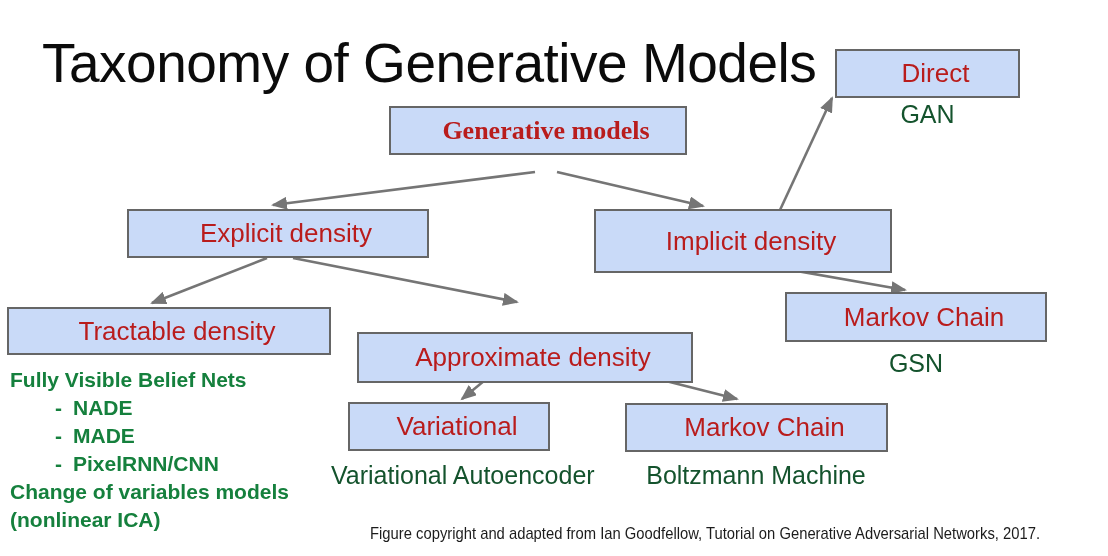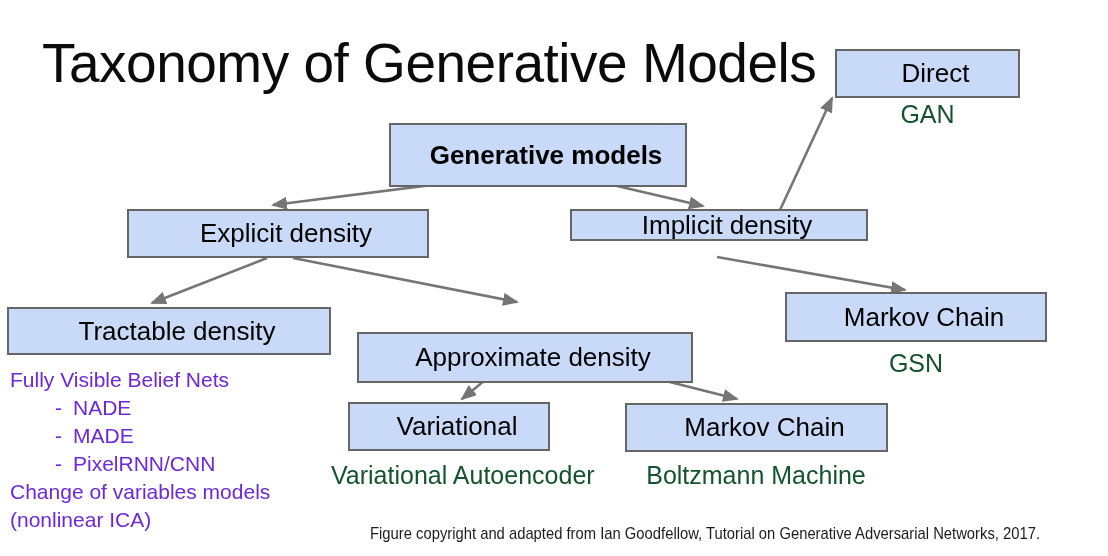--- a/index.html
+++ b/index.html
@@ -8,31 +8,32 @@
     font-family:"Liberation Sans",sans-serif;color:#111;
   }
   .title{
     position:absolute;left:42px;top:33px;font-size:55px;line-height:1.1;
     color:#0b0b0b;letter-spacing:-0.5px;white-space:nowrap;
   }
   .node{
     position:absolute;box-sizing:border-box;
     background:#c9daf8;border:2px solid #666666;
     display:flex;align-items:center;justify-content:center;
-    font-size:26px;color:#000000;white-space:nowrap;padding-left:16px;
+    font-size:26px;color:#b91c1c;white-space:nowrap;padding-left:16px;
   }
   .node.bold{font-weight:bold;}
   .sublabel{
     position:absolute;font-size:25px;color:#14532d;text-align:center;white-space:nowrap;
   }
   #edges{position:absolute;left:0;top:0;width:1108px;height:556px;pointer-events:none;}
   #edges line{stroke:#757575;stroke-width:2.6;}
   .notes{
-    position:absolute;left:10px;top:366px;font-size:21px;line-height:28px;color:#6d28d9;
+    position:absolute;left:10px;top:366px;font-size:21px;line-height:28px;color:#15803d;
     white-space:nowrap;
+    font-weight:bold;
   }
   .notes .row{display:flex;}
   .notes .dash{display:inline-block;width:18px;margin-left:45px;}
   .caption{
     position:absolute;left:370px;top:524px;font-size:17px;color:#1c1c1c;
     white-space:nowrap;transform:scaleX(0.87);transform-origin:left center;
   }
 </style>
 </head>
 <body>
@@ -50,28 +51,28 @@
     <line x1="535" y1="172" x2="273" y2="205" marker-end="url(#ah)"></line>
     <line x1="557" y1="172" x2="703" y2="206" marker-end="url(#ah)"></line>
     <line x1="267" y1="258" x2="152" y2="303" marker-end="url(#ah)"></line>
     <line x1="293" y1="258" x2="517" y2="302" marker-end="url(#ah)"></line>
     <line x1="780" y1="210" x2="832" y2="98" marker-end="url(#ah)"></line>
     <line x1="717" y1="257" x2="905" y2="290" marker-end="url(#ah)"></line>
     <line x1="512" y1="358" x2="462" y2="399" marker-end="url(#ah)"></line>
     <line x1="575" y1="358" x2="737" y2="399" marker-end="url(#ah)"></line>
   </svg>
 
-  <div class="node bold" style="left:389px;top:123px;width:298px;height:64px;">Generative models</div>
+  <div class="node bold" style="left:389px;top:106px;width:298px;height:49px;font-family:Liberation Serif, serif;">Generative models</div>
 
   <div class="node" style="left:835px;top:49px;width:185px;height:49px;">Direct</div>
   <div class="sublabel" style="left:835px;top:100px;width:185px;">GAN</div>
 
   <div class="node" style="left:127px;top:209px;width:302px;height:49px;">Explicit density</div>
 
-  <div class="node" style="left:570px;top:209px;width:298px;height:32px;">Implicit density</div>
+  <div class="node" style="left:594px;top:209px;width:298px;height:64px;">Implicit density</div>
 
   <div class="node" style="left:7px;top:307px;width:324px;height:48px;">Tractable density</div>
 
   <div class="node" style="left:357px;top:306px;width:336px;height:51px;margin-top:26px;">Approximate density</div>
 
   <div class="node" style="left:785px;top:292px;width:262px;height:50px;">Markov Chain</div>
   <div class="sublabel" style="left:785px;top:349px;width:262px;">GSN</div>
 
   <div class="node" style="left:348px;top:402px;width:202px;height:49px;">Variational</div>
   <div class="sublabel" style="left:331px;top:461px;width:260px;">Variational Autoencoder</div>

